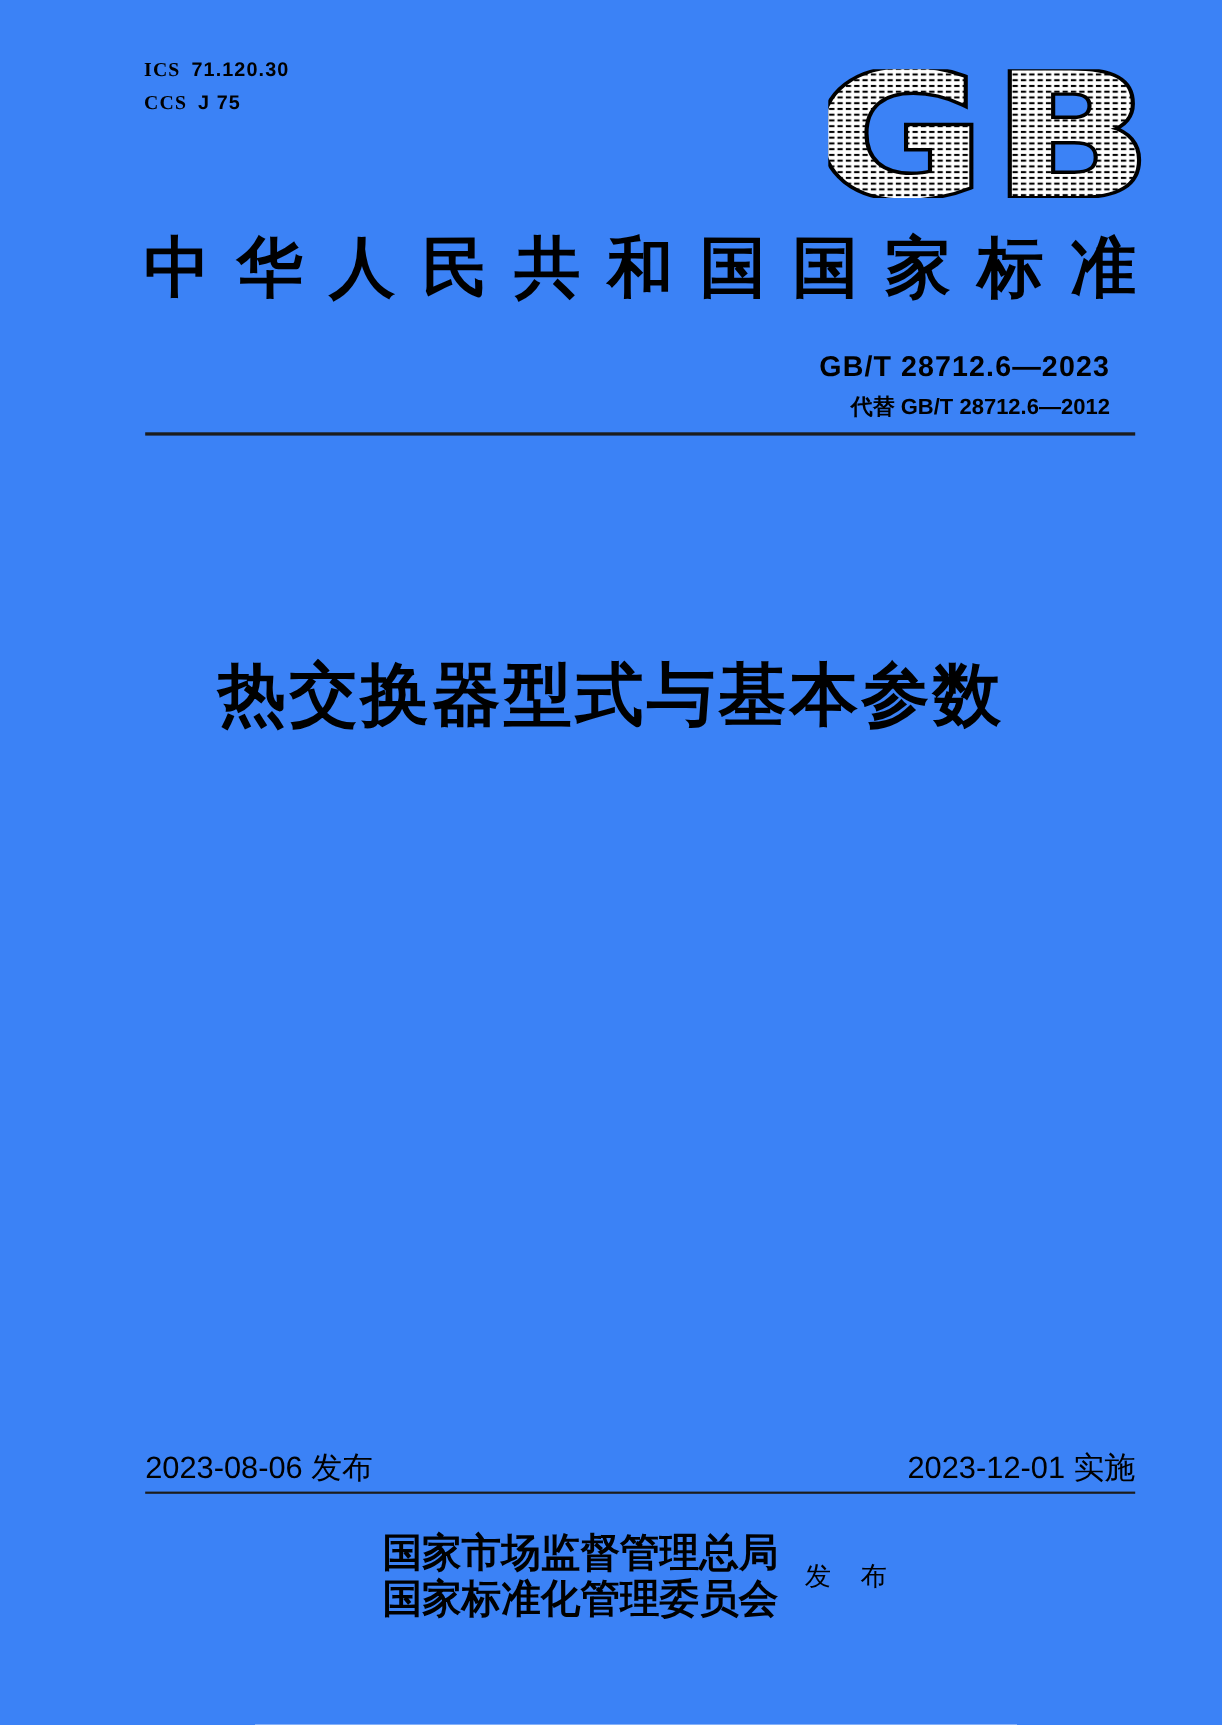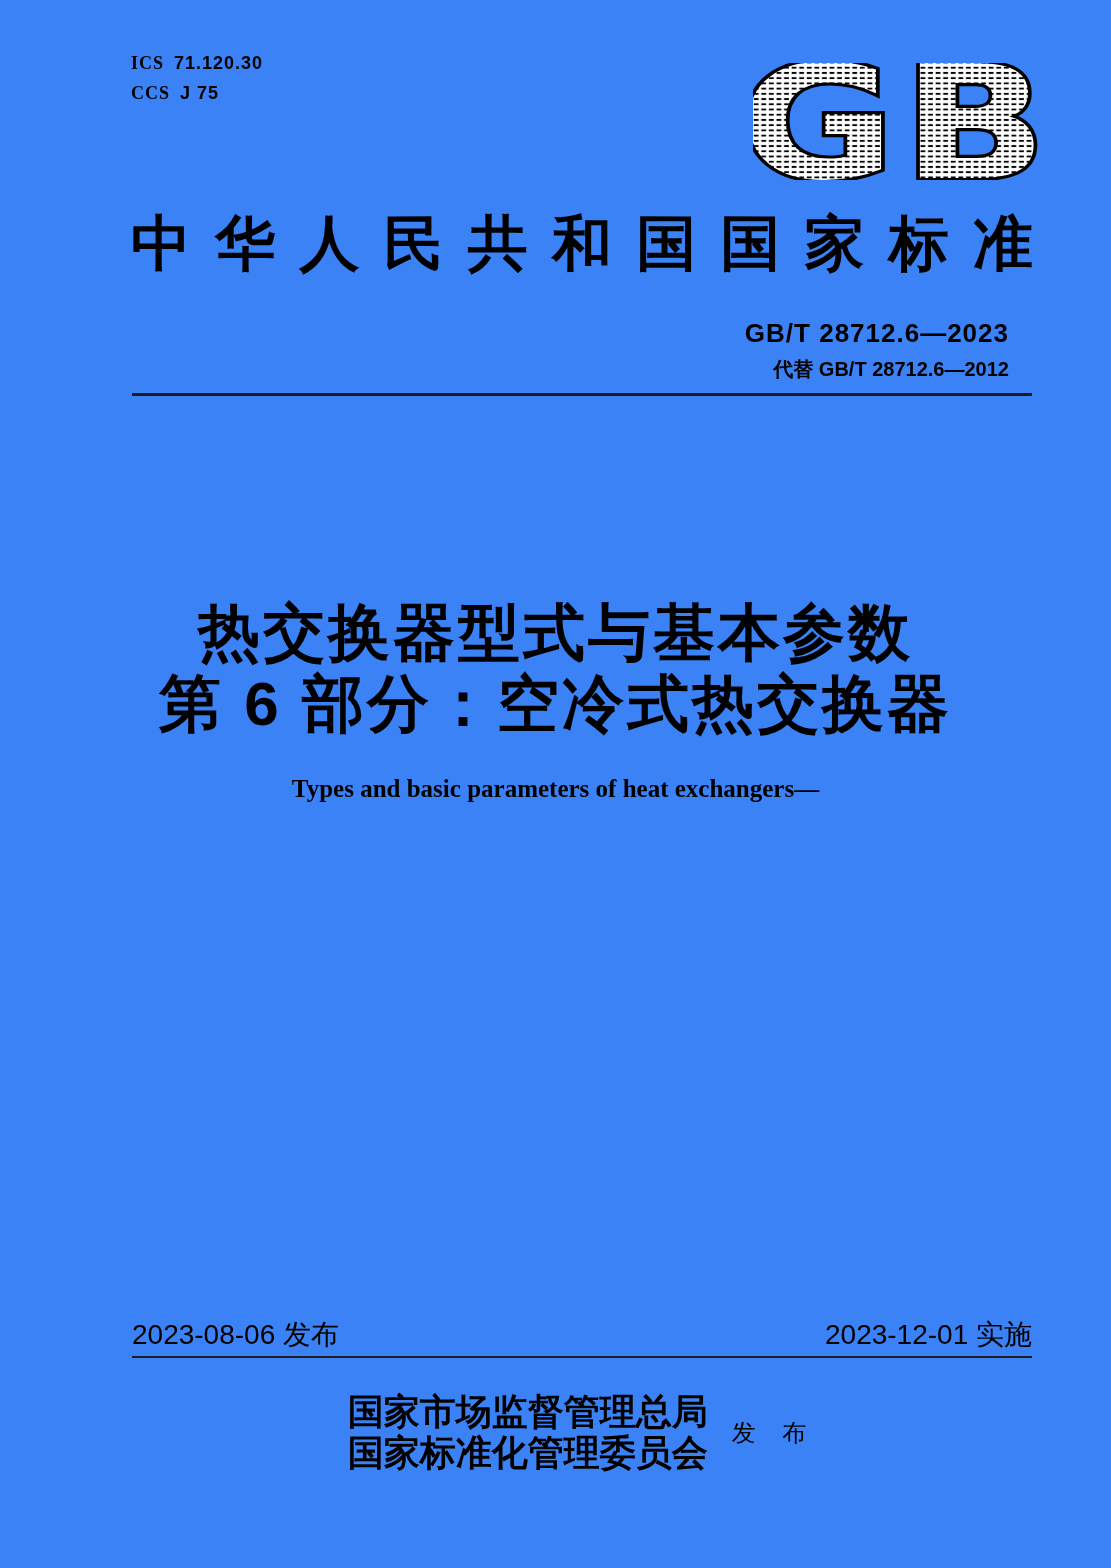--- a/index.html
+++ b/index.html
@@ -177,25 +177,23 @@
 
   <div class="std-number-block">
     <div class="std-number">GB/T 28712.6—2023</div>
     <div class="replaces-note">代替 GB/T 28712.6—2012</div>
   </div>
 
   <div class="rule rule-top"></div>
 
   <div class="cn-title">
     <div class="cn-title-line">热交换器型式与基本参数</div>
-    <div class="cn-title-line">第 6 部分：空冷式热交换器</div>
   </div>
 
   <div class="en-title">
-    <div class="en-title-line">Types and basic parameters of heat exchangers—</div>
   </div>
 
   <div class="dates-row">
     <span>2023-08-06 发布</span>
     <span>2023-12-01 实施</span>
   </div>
 
   <div class="rule rule-bottom"></div>
 
   <div class="publisher-row">

